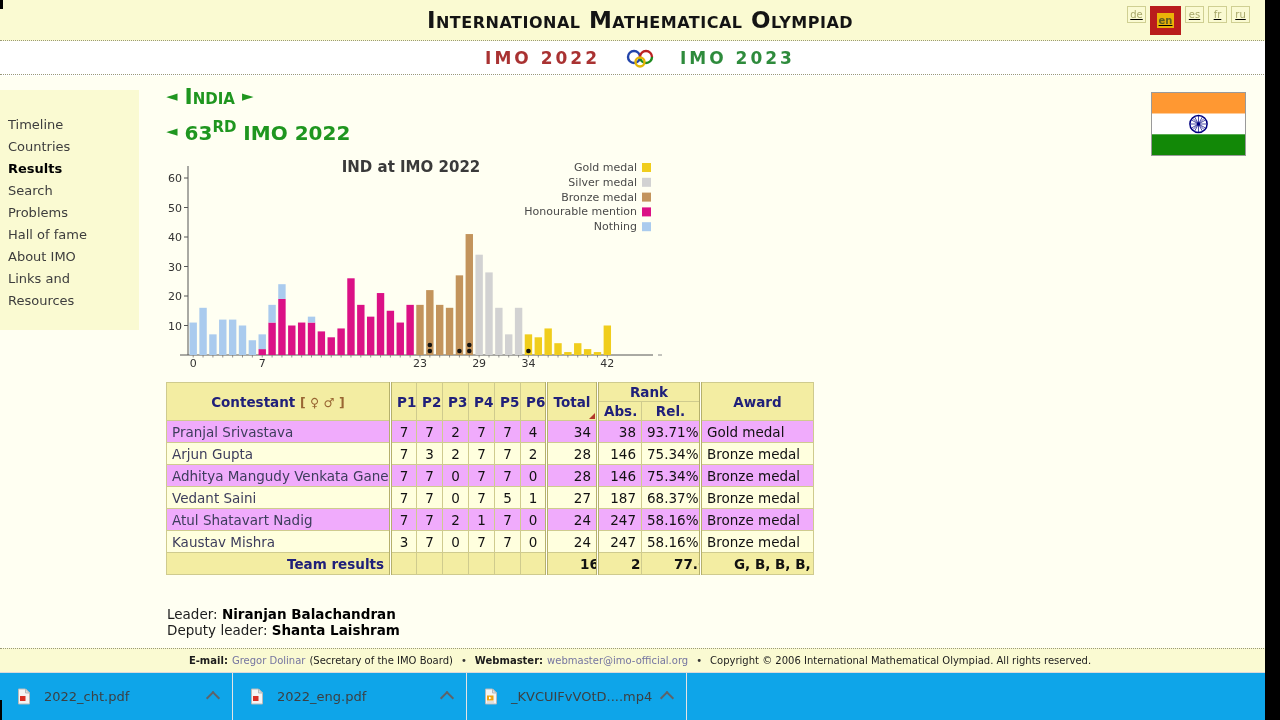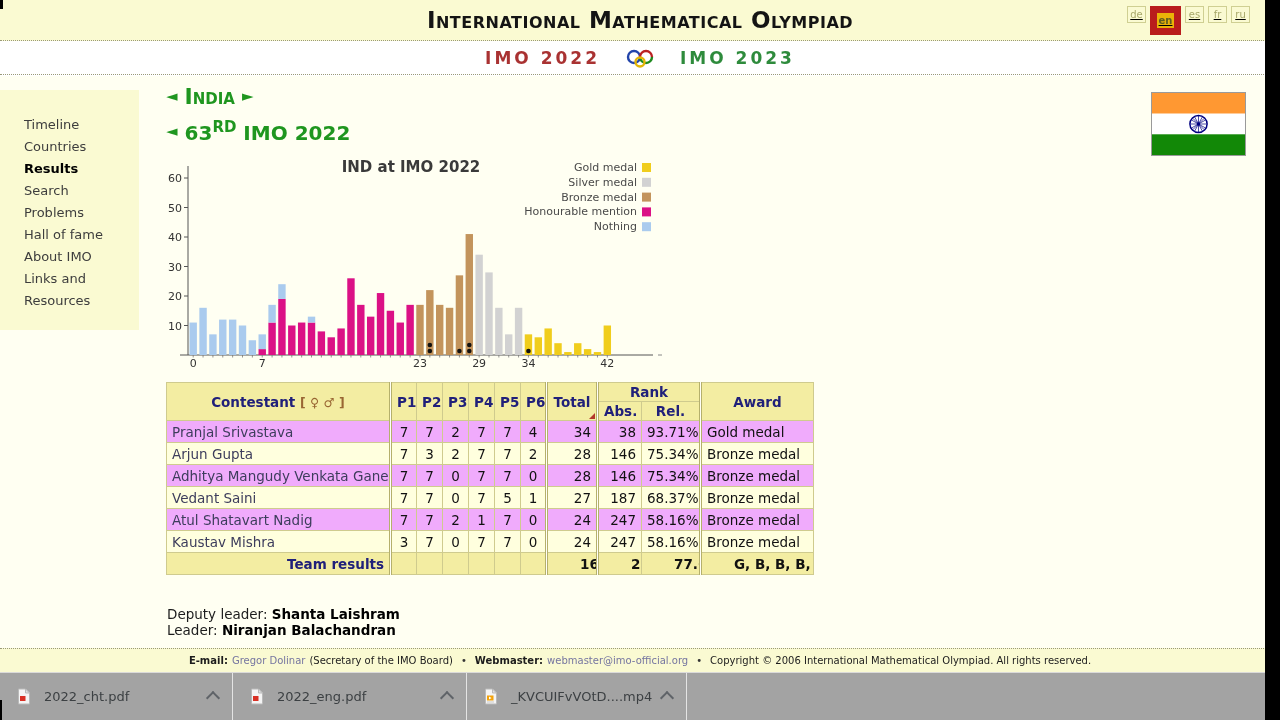--- a/index.html
+++ b/index.html
@@ -22,21 +22,21 @@
   .nav-strip{position:absolute;left:0;top:42px;width:1280px;height:33px;background:#ffffff;
     border-bottom:1px dotted #9a9a78;box-sizing:border-box;
     display:flex;align-items:center;justify-content:center;gap:24px;}
   .nav-link{font-size:17px;font-weight:bold;letter-spacing:3px;cursor:pointer;}
   .nav-2022{color:#A93232;}
   .nav-2023{color:#2E8B3C;}
   
   .content{position:absolute;left:0;top:76px;width:1280px;height:572px;background:#FFFFF2;}
   .sidebar{position:absolute;left:0;top:14px;width:139px;background:#FAFAD2;
     padding:24px 0 18px 8px;box-sizing:border-box;}
-  .sb-item{font-size:13px;color:#3d3d3d;line-height:22px;cursor:pointer;margin-left:16px;}
+  .sb-item{font-size:13px;color:#3d3d3d;line-height:22px;cursor:pointer;}
   .sb-item.active{font-weight:bold;color:#000;}
   .flag-wrap{position:absolute;left:1152px;top:17px;width:93px;height:62px;
     outline:1px solid #9a9a9a;background:#fff;}
   .heading-row{position:absolute;left:166px;display:flex;align-items:center;gap:7px;}
   .h-country{top:8px;}
   .h-event{top:42px;}
   .tri{color:#1F961F;font-size:15px;cursor:pointer;line-height:1;}
   .country-name{font-variant:small-caps;font-weight:bold;font-size:22px;color:#1F961F;cursor:pointer;}
   .event-name{font-weight:bold;font-size:20px;color:#1F961F;cursor:pointer;}
   .event-name sup{font-size:15px;text-transform:uppercase;}
@@ -65,21 +65,21 @@
   .leaders b{color:#000;}
   
   .footer{position:absolute;left:0;top:648px;width:1280px;height:24px;background:#FAFAD2;
     border-top:1px dotted #9a9a78;box-sizing:border-box;display:flex;align-items:center;
     justify-content:center;font-size:10px;color:#1c1c1c;}
   .footer .bold{font-weight:bold;margin-right:4px;}
   .footer .lnk{color:#7575A0;cursor:pointer;}
   .footer .bullet{margin:0 8px;color:#333;}
   .footer .plain{margin-left:4px;}
   
-  .dl-bar{position:absolute;left:0;top:672px;width:1280px;height:48px;background:#a3a3a3;
+  .dl-bar{position:absolute;left:0;top:672px;width:1280px;height:48px;background:#0ea5e9;
     border-top:1px solid #dadada;box-sizing:border-box;}
   .dl-item{position:absolute;top:0;height:47px;display:flex;align-items:center;
     padding:0 14px 0 16px;border-right:1px solid #e4e4e4;box-sizing:border-box;cursor:pointer;}
   .dl-label{font-size:13px;color:#3c4043;margin:0 0 0 12px;}
   .chev{width:8px;height:8px;border-top:2px solid #5f6368;border-right:2px solid #5f6368;
     transform:rotate(-45deg);margin-left:auto;margin-top:3px;cursor:pointer;}
   
   .edge-right{position:absolute;right:0;top:0;width:15px;height:720px;background:#000;}
   .edge-tl{position:absolute;left:0;top:0;width:3px;height:9px;background:#000;}
   .edge-bl{position:absolute;left:0;top:700px;width:2px;height:20px;background:#000;}
@@ -419,22 +419,22 @@
           <td class="c">7</td>
           <td class="r gsep">165</td>
           <td class="r gsep">24</td>
           <td class="r">77.67%</td>
           <td class="l gsep">G, B, B, B, B, B</td>
         </tr>
       </tbody>
   </table>
 
   <div class="leaders">
+    <div><span>Leader:</span> <b>Niranjan Balachandran</b></div>
     <div><span>Deputy leader:</span> <b>Shanta Laishram</b></div>
-    <div><span>Leader:</span> <b>Niranjan Balachandran</b></div>
   </div>
 </div>
 
 <div class="footer">
   <span class="bold">E-mail:</span>
   <span class="lnk">Gregor Dolinar</span>
   <span class="plain">(Secretary of the IMO Board)</span>
   <span class="bullet">•</span>
   <span class="bold">Webmaster:</span>
   <span class="lnk">webmaster@imo-official.org</span>

